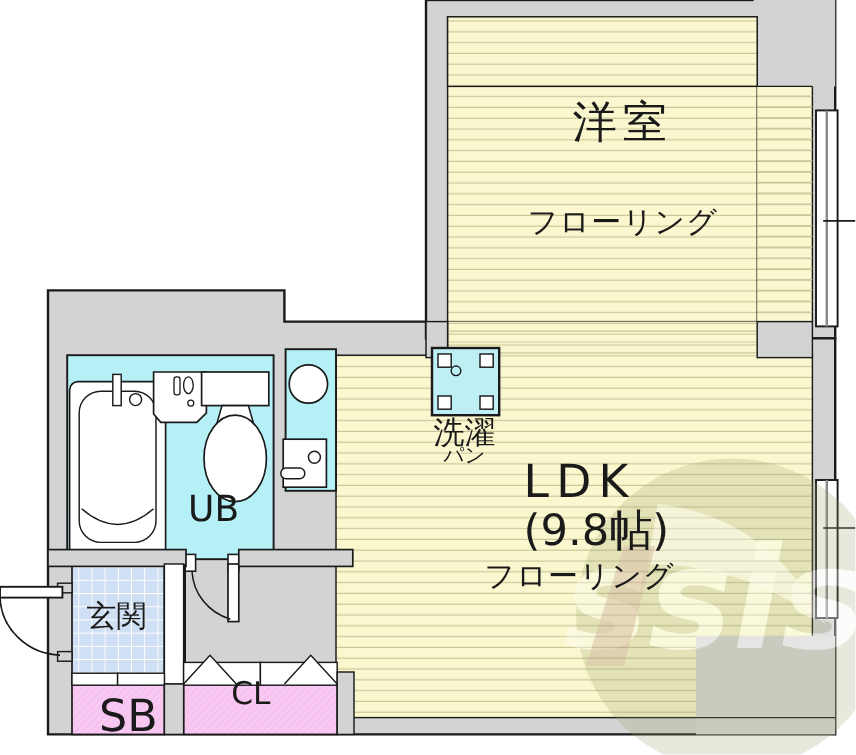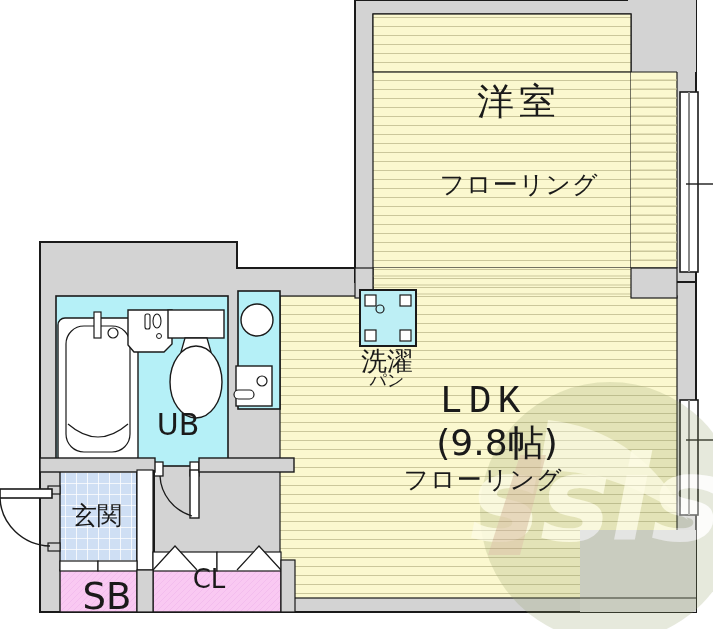--- a/index.html
+++ b/index.html
@@ -205,27 +205,27 @@
       <text x="470" y="540" font-size="118" font-weight="bold" font-style="italic" font-family="'DejaVu Sans','Liberation Sans',sans-serif" fill="#ffffff" opacity="0.85" text-anchor="start">ssist</text>
       <path d="M488 555 L520 455 L546 455 L520 555 Z" fill="#b98c80" opacity="0.7"></path>
     </g>
 
     </g>
   </svg>
 
   <div class="lbl c" style="left:519px;top:83px;font-size:37px;letter-spacing:5px;">洋室</div>
   <div class="lbl c" style="left:519px;top:172px;font-size:25px;letter-spacing:1px;">フローリング</div>
 
-  <div class="lbl c" style="left:483px;top:382px;font-size:38px;letter-spacing:6px;font-family:Liberation Mono, monospace;">LDK</div>
+  <div class="lbl c" style="left:483px;top:382px;font-size:38px;letter-spacing:6px;">LDK</div>
   <div class="lbl c" style="left:497px;top:424px;font-size:36px;">(9.8帖)</div>
   <div class="lbl c" style="left:483px;top:467px;font-size:25px;letter-spacing:1px;">フローリング</div>
 
   <div class="lbl c" style="left:178px;top:409px;font-size:30px;">UB</div>
 
-  <div class="lbl c" style="left:97px;top:503px;font-size:25px;">玄関</div>
+  <div class="lbl c" style="left:97px;top:503px;font-size:25px;font-family:Liberation Mono, monospace;">玄関</div>
 
   <div class="lbl c" style="left:107px;top:578px;font-size:37px;">SB</div>
 
   <div class="lbl c" style="left:209px;top:566px;font-size:26px;">CL</div>
 
   <div class="lbl c" style="left:387px;top:348px;font-size:26px;">洗濯</div>
   <div class="lbl c" style="left:387px;top:372px;font-size:17px;">パン</div>
 
 </div>
 

